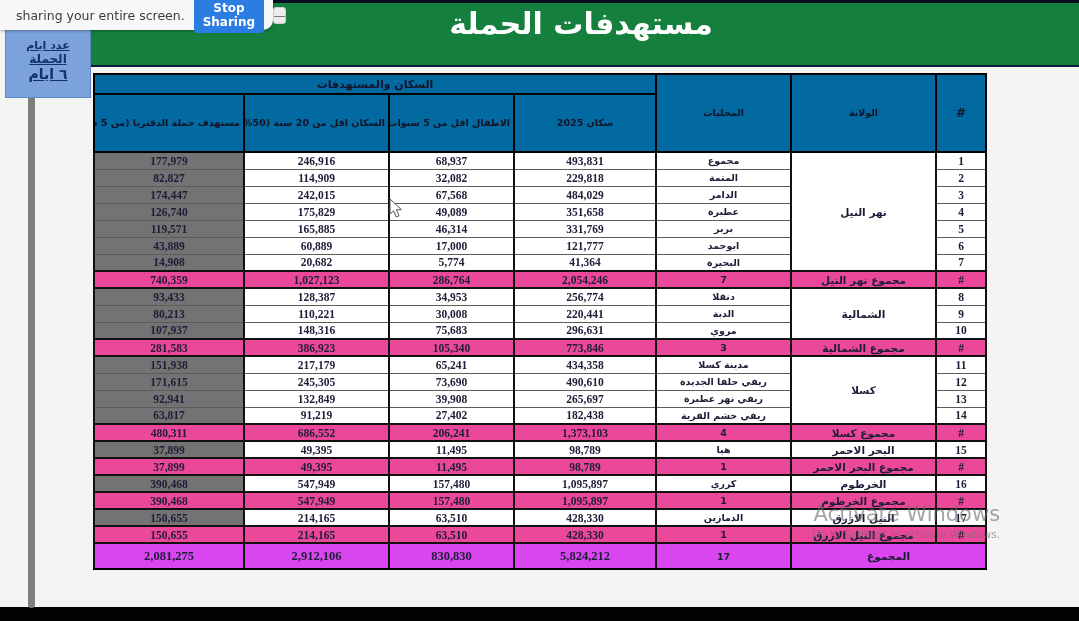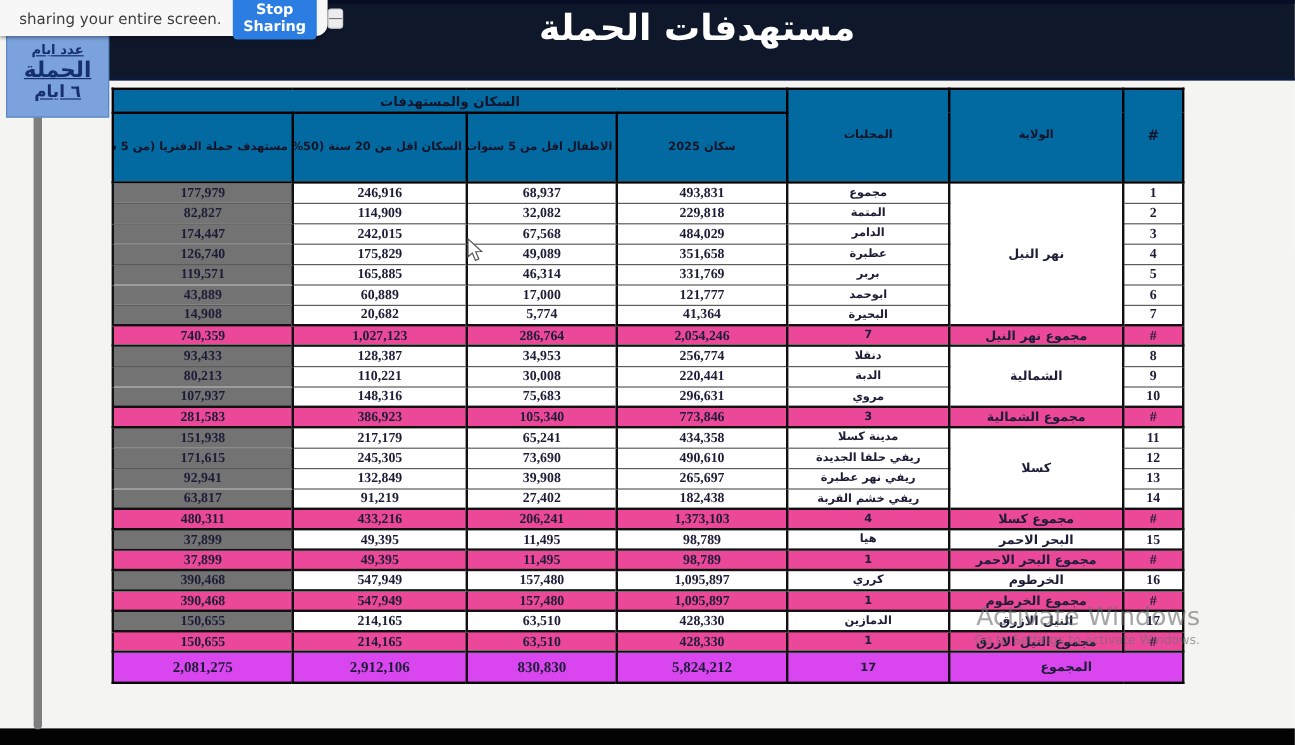--- a/index.html
+++ b/index.html
@@ -4,21 +4,21 @@
 <style>
   html,body{margin:0;padding:0;}
   body{
     width:1079px;height:621px;position:relative;overflow:hidden;
     background:#f4f4f2;
     font-family:"DejaVu Sans","Liberation Sans",sans-serif;
   }
   
   .title-band{
     position:absolute;left:83px;top:0;width:996px;height:62px;
-    background:#0f172a;border-top:3px solid #060d24;border-bottom:2px solid #0a1a3f;
+    background:#15803d;border-top:3px solid #060d24;border-bottom:2px solid #0a1a3f;
     display:flex;justify-content:center;align-items:flex-start;
   }
   .title-band .page-title{
     color:#ffffff;font-size:30px;font-weight:bold;margin-top:3px;
     letter-spacing:1px;
   }
   
   .share-bar{
     position:absolute;left:0;top:0;width:258px;height:30px;
     background:#f7f7f7;border-radius:0 0 10px 0;
@@ -37,21 +37,21 @@
     cursor:pointer;padding:0;
   }
   
   .note-box{
     position:absolute;left:5px;top:22px;width:84px;height:74px;
     background:#7ba2dc;border:1px solid #5d86c4;z-index:20;
     display:flex;flex-direction:column;justify-content:center;align-items:center;
     color:#16306e;font-weight:bold;text-align:center;direction:rtl;
   }
   .note-box .n1{font-size:11px;text-decoration:underline;}
-  .note-box .n2{font-size:18px;text-decoration:underline;}
+  .note-box .n2{font-size:12px;text-decoration:underline;}
   .note-box .n3{font-size:14px;text-decoration:underline;}
   
   .left-scrollbar{
     position:absolute;left:28px;top:86px;width:7px;height:522px;
     background:#7e7e7e;border-radius:0 0 5px 5px;z-index:5;
   }
   
   .bottom-bar{
     position:absolute;left:0;bottom:0;width:1079px;height:14px;background:#030303;
   }
@@ -289,21 +289,21 @@
           <td class="c-val">27,402</td>
           <td class="c-val">91,219</td>
           <td class="c-val c-target">63,817</td>
         </tr>
         <tr class="row-subtotal">
           <td class="c-num">#</td>
           <td class="c-state">مجموع كسلا</td>
           <td class="c-loc">4</td>
           <td class="c-val">1,373,103</td>
           <td class="c-val">206,241</td>
-          <td class="c-val">433,216</td>
+          <td class="c-val">686,552</td>
           <td class="c-val">480,311</td>
         </tr>
         <tr class="row-data">
           <td class="c-num">15</td>
           <td class="c-state" rowspan="1">البحر الاحمر</td>
           <td class="c-loc">هيا</td>
           <td class="c-val">98,789</td>
           <td class="c-val">11,495</td>
           <td class="c-val">49,395</td>
           <td class="c-val c-target">37,899</td>

